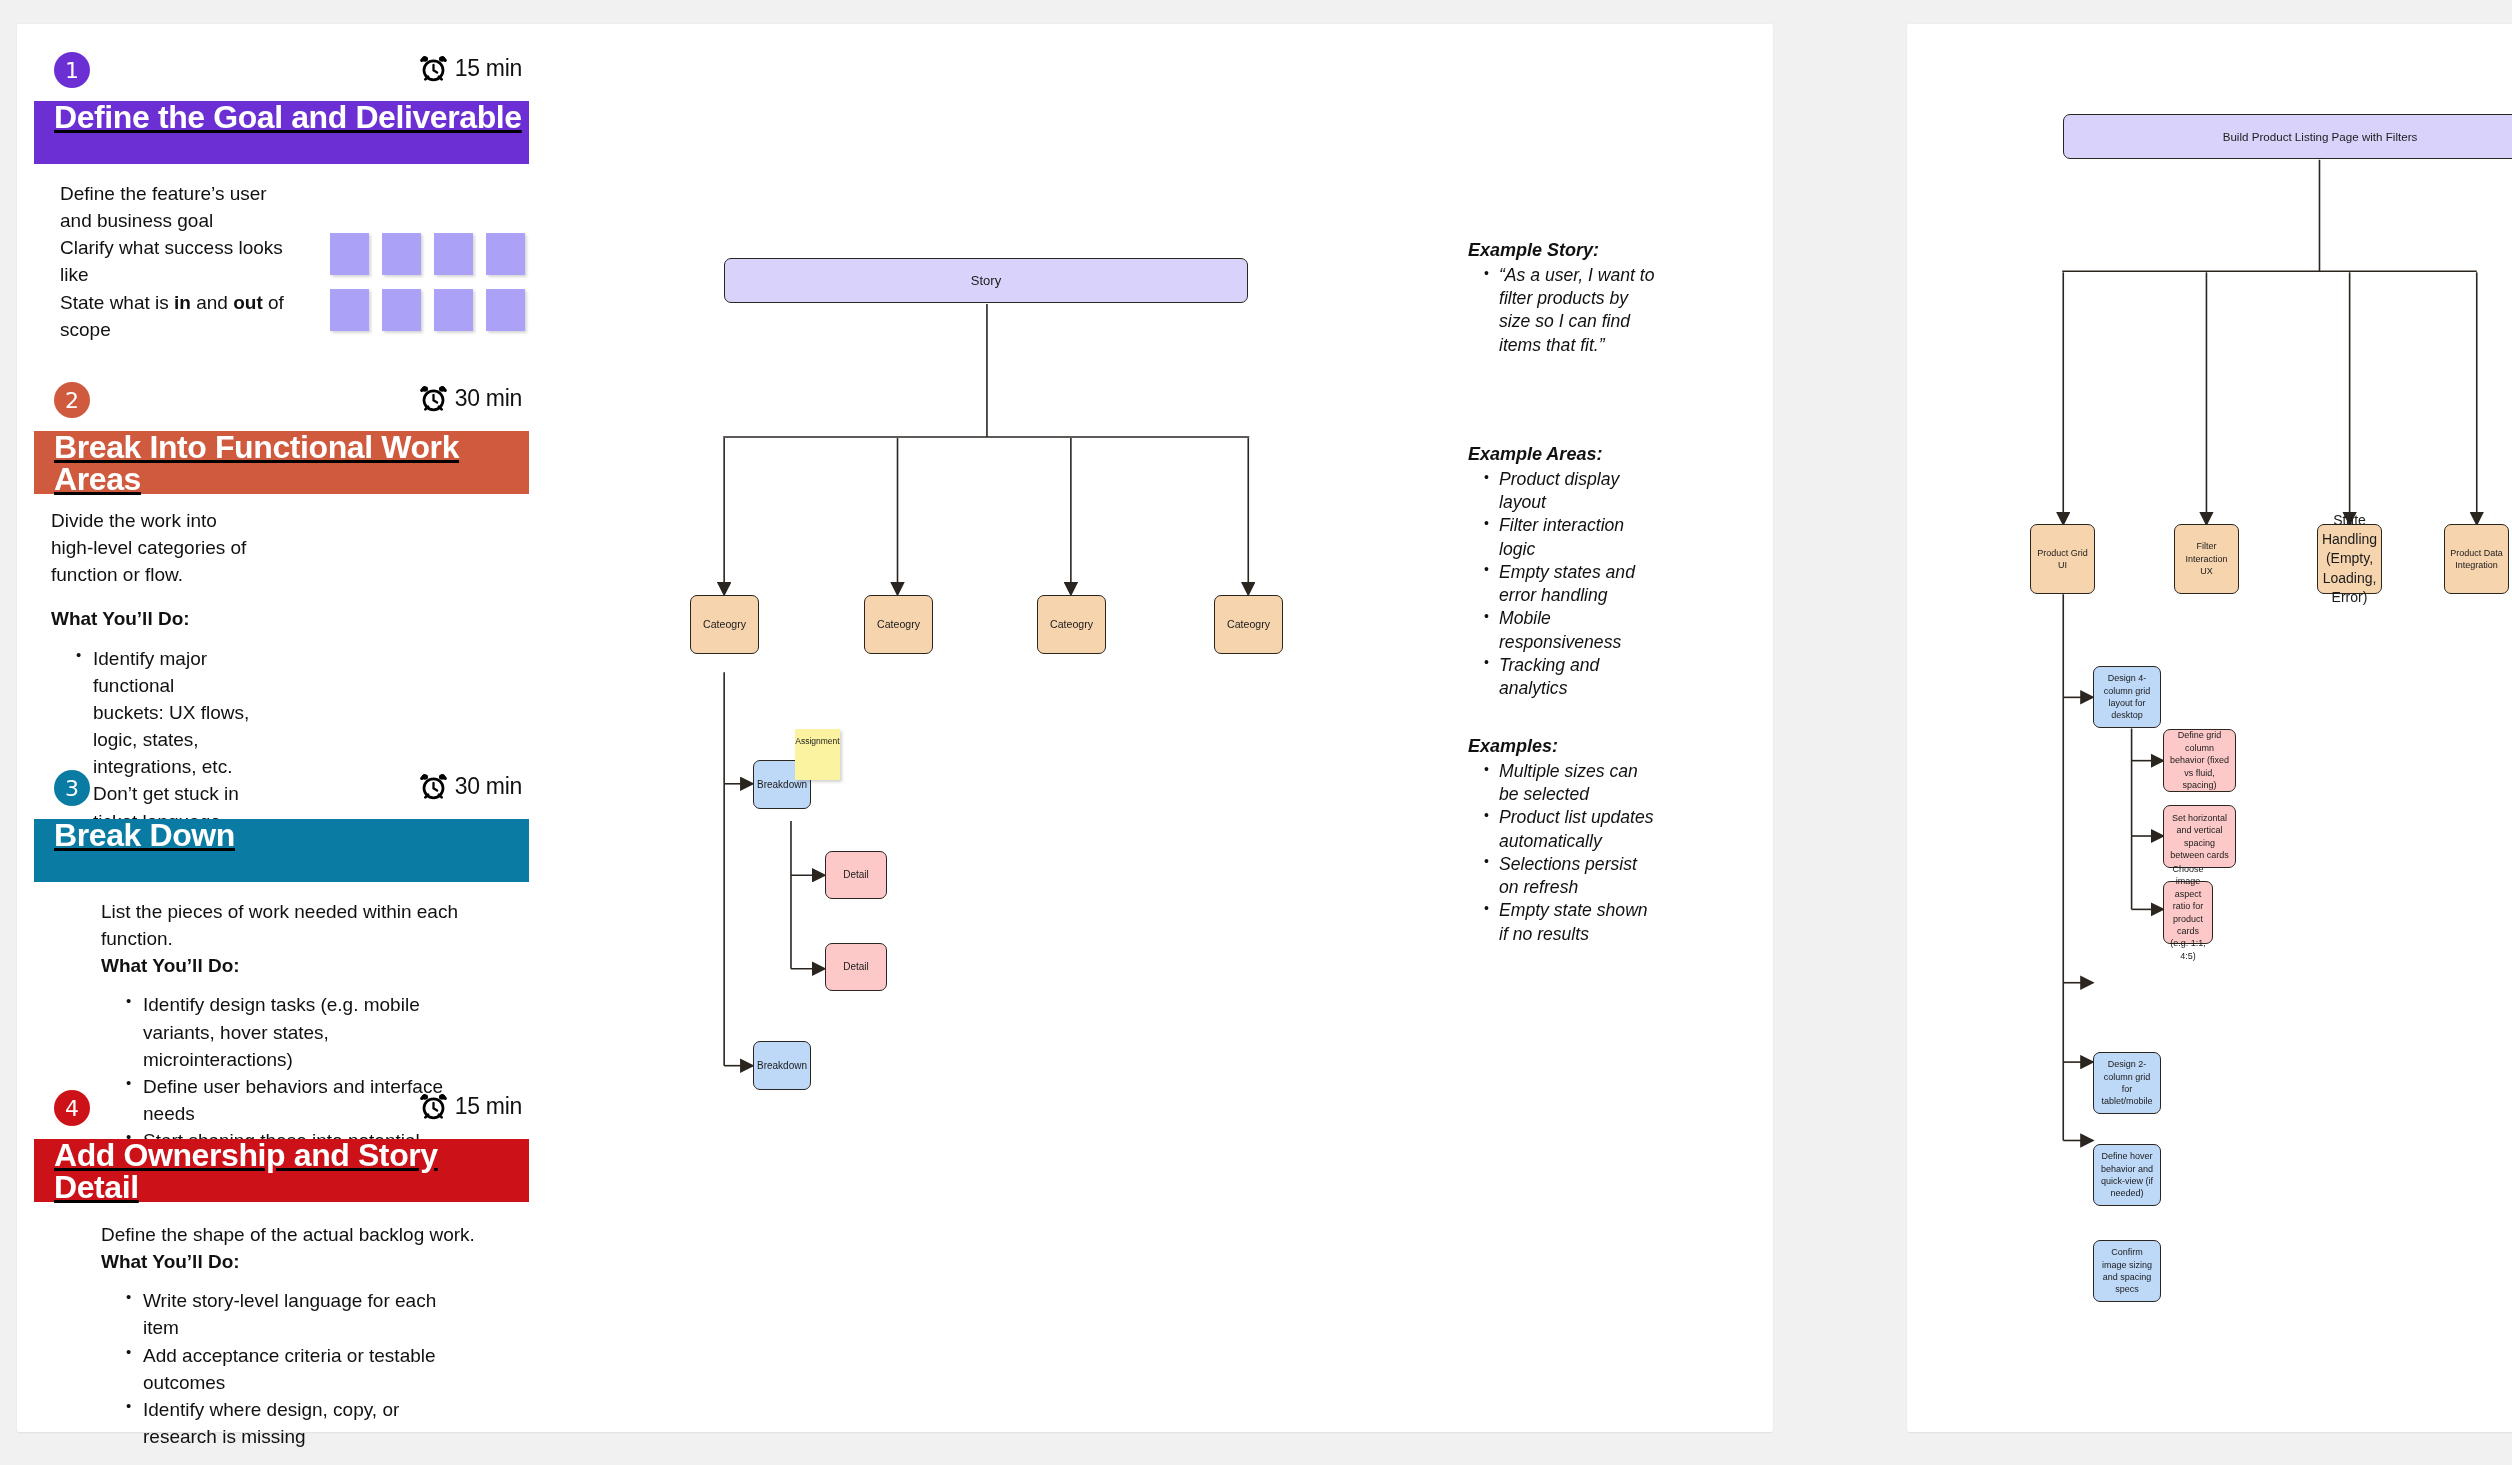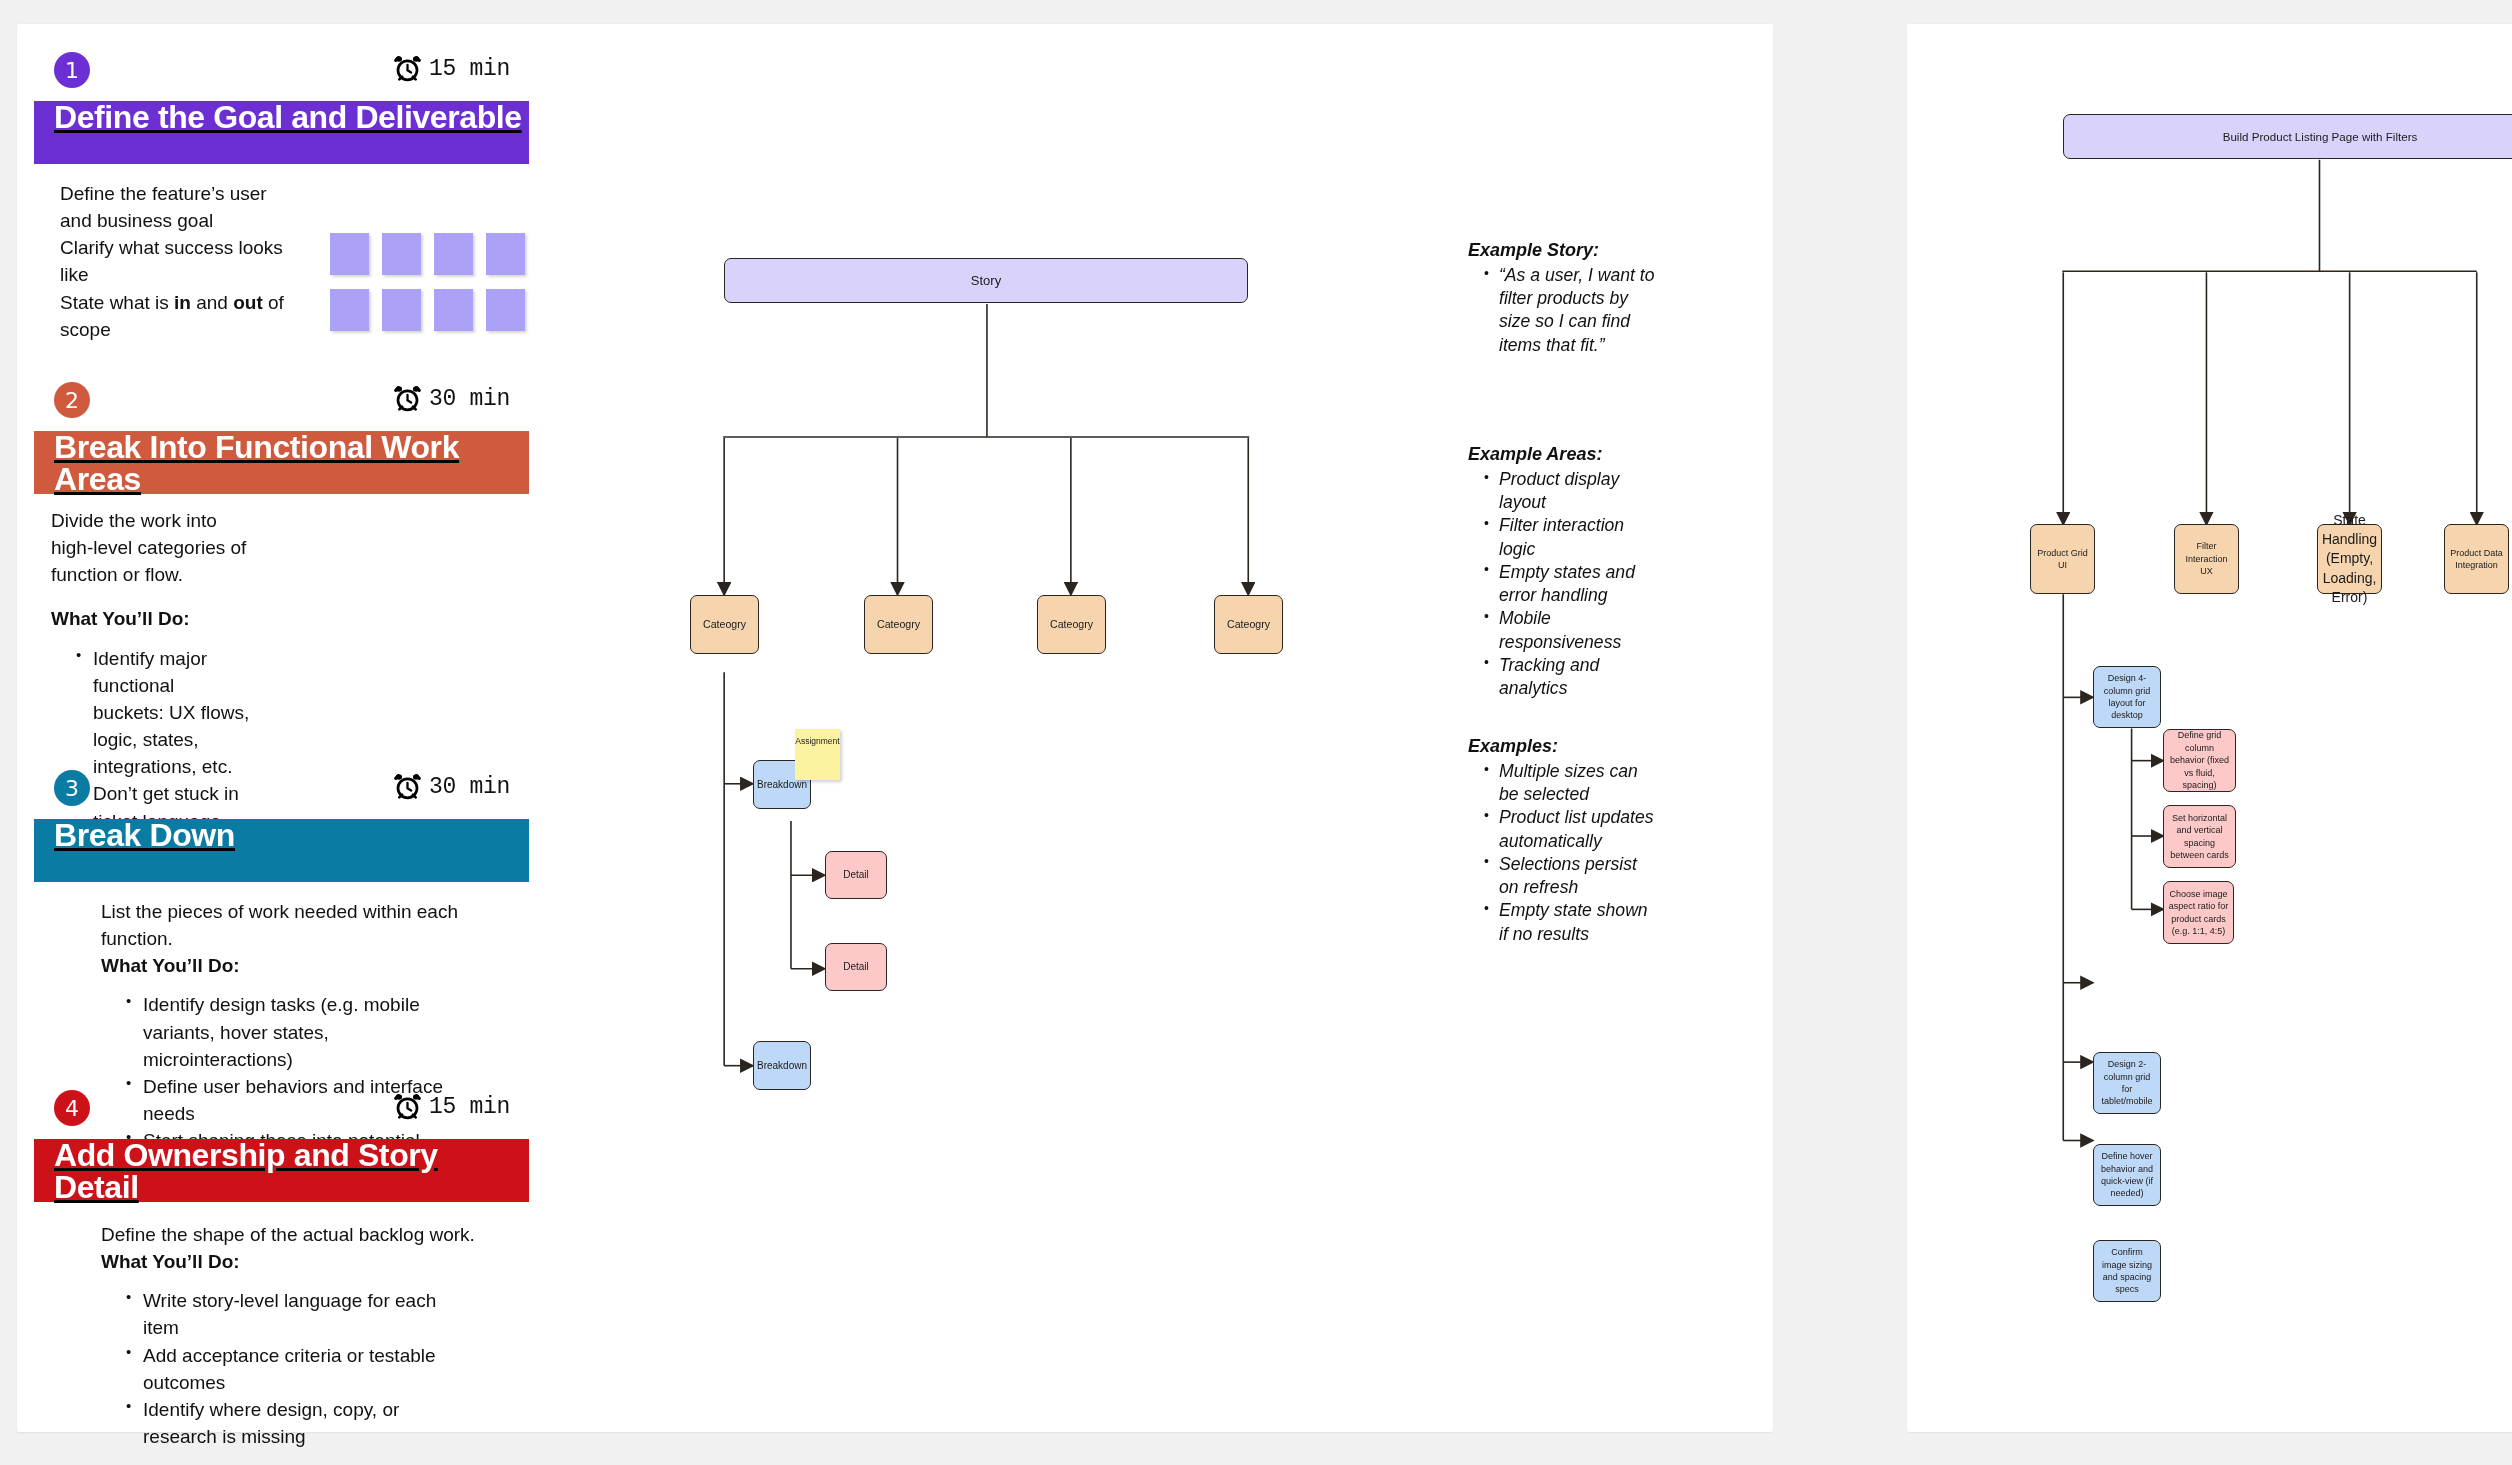--- a/index.html
+++ b/index.html
@@ -14,21 +14,21 @@
          box-shadow:0 0.5px 2px rgba(0,0,0,.07);}
   #left-panel{left:17px;top:24px;width:1756px;height:1408px;}
   #right-panel{left:1907px;top:24px;width:831px;height:1408px;}
 
   
   .step{position:absolute;left:0;width:512px;}
   .step-head{position:relative;height:55px;}
   .badge{position:absolute;left:37px;top:0;width:36px;height:36px;border-radius:50%;
          color:#fff;font-size:22px;font-weight:400;display:flex;align-items:center;
          justify-content:center;font-family:"DejaVu Sans",sans-serif;}
-  .timer{position:absolute;right:19px;top:2px;display:flex;align-items:center;gap:7px;font-family:Liberation Mono, monospace;}
+  .timer{position:absolute;right:7px;top:2px;display:flex;align-items:center;gap:7px;}
   .timer svg{display:block;}
   .timer .t-label{font-size:23px;color:#111;font-weight:400;letter-spacing:-0.3px;}
   .title-bar{position:absolute;left:17px;width:495px;height:63px;display:flex;text-decoration:underline;}
   .title-bar .t-text{color:#fff;font-size:32px;font-weight:700;letter-spacing:-0.4px;
                      padding-left:20px;line-height:1;}
   .body-txt{position:absolute;font-size:19px;line-height:1.43;color:#111;}
   .body-txt b{font-weight:700;}
   .ul{margin:12px;padding:0 0 0 30px;list-style:none;}
   .ul li{position:relative;margin:0;padding:0;}
   .ul li:before{content:"\2022";position:absolute;left:-17px;top:-1px;font-size:15px;}
@@ -303,19 +303,19 @@
 
   <div class="node n-orange" style="left:123px;top:500px;width:65px;height:70px;font-size:9px;">Product Grid UI</div>
   <div class="node n-orange" style="left:267px;top:500px;width:65px;height:70px;font-size:9px;">Filter Interaction UX</div>
   <div class="node n-orange" style="left:410px;top:500px;width:65px;height:70px;font-size:14px;">State Handling (Empty, Loading, Error)</div>
   <div class="node n-orange" style="left:537px;top:500px;width:65px;height:70px;font-size:9px;">Product Data Integration</div>
 
   <div class="node n-blue" style="left:186px;top:642px;width:68px;height:62px;font-size:9px;">Design 4-column grid layout for desktop</div>
 
   <div class="node n-pink" style="left:256px;top:705px;width:73px;height:63px;font-size:9px;">Define grid column behavior (fixed vs fluid, spacing)</div>
   <div class="node n-pink" style="left:256px;top:781px;width:73px;height:63px;font-size:9px;">Set horizontal and vertical spacing between cards</div>
-  <div class="node n-pink" style="left:256px;top:857px;width:71px;height:63px;font-size:9px;">Choose image aspect ratio for product cards (e.g. 1:1, 4:5)</div>
+  <div class="node n-pink" style="left:256px;top:857px;width:50px;height:63px;font-size:9px;">Choose image aspect ratio for product cards (e.g. 1:1, 4:5)</div>
 
   <div class="node n-blue" style="left:186px;top:1028px;width:68px;height:62px;font-size:9px;">Design 2-column grid for tablet/mobile</div>
   <div class="node n-blue" style="left:186px;top:1120px;width:68px;height:62px;font-size:9px;">Define hover behavior and quick-view (if needed)</div>
   <div class="node n-blue" style="left:186px;top:1216px;width:68px;height:62px;font-size:9px;">Confirm image sizing and spacing specs</div>
 </div>
 
 
 </body></html>

